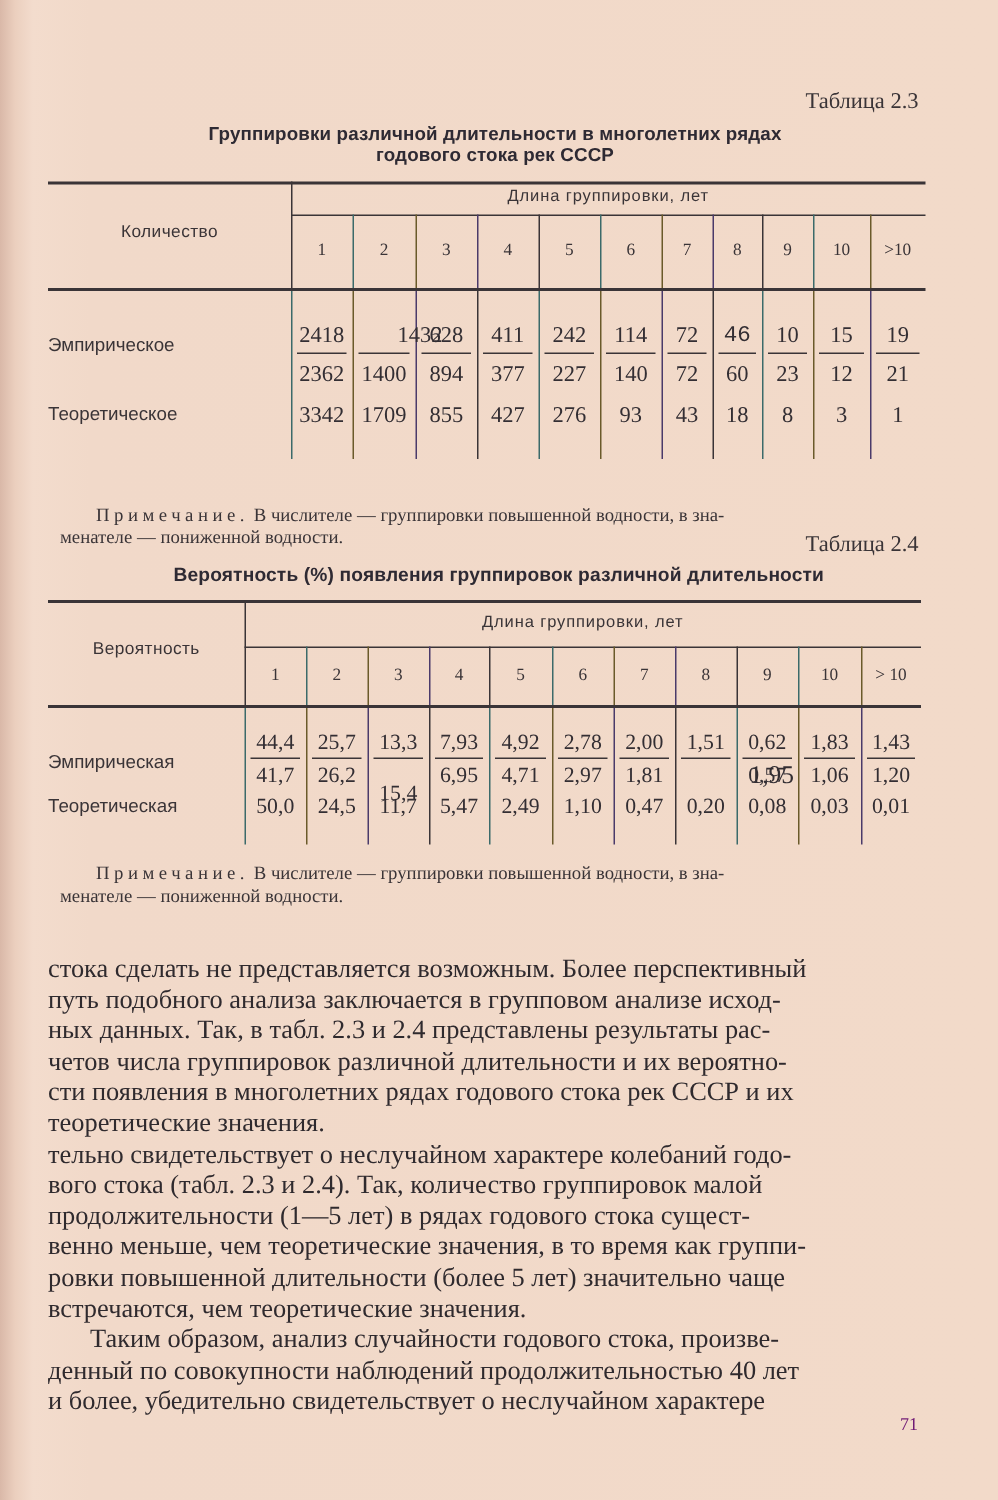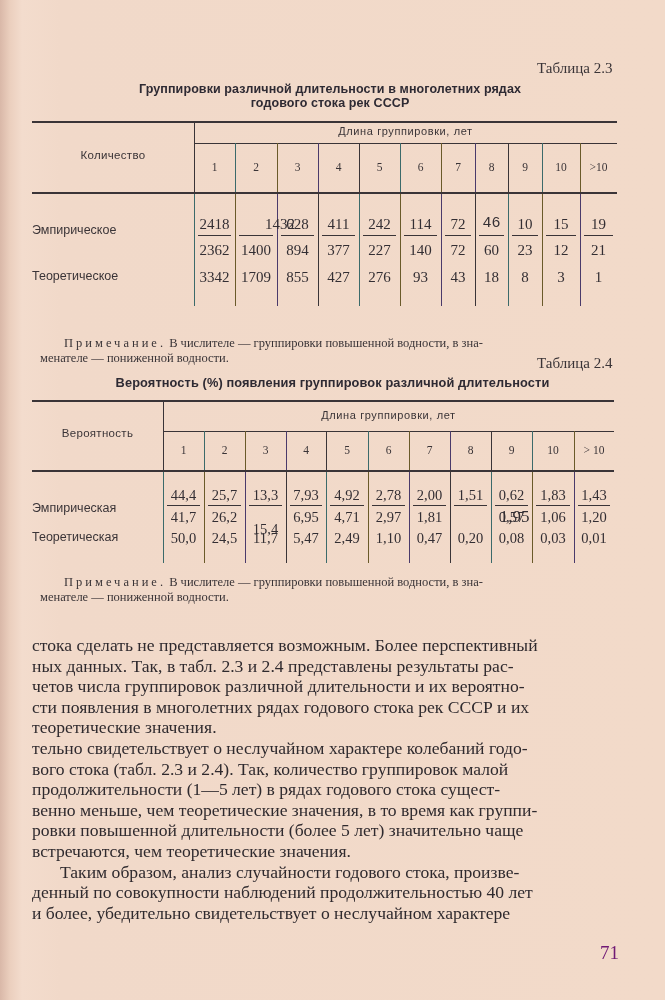--- a/index.html
+++ b/index.html
@@ -19,21 +19,21 @@
   .hdr-text { font-family: "Liberation Sans", "DejaVu Sans", sans-serif; font-size: 11px; color: #3a3437; letter-spacing: 0.6px; }
   .rowlabel { font-family: "Liberation Sans", "DejaVu Sans", sans-serif; font-size: 12.5px; color: #3a3437; }
   .colnum { position: absolute; text-align: center; font-size: 11.5px; color: #3a3437; }
   .cell { position: absolute; text-align: center; font-size: 15px; color: #332e33; line-height: 16px; }
   .frac { position: absolute; height: 1.2px; background: #3a3437; }
   .note { font-size: 12.5px; color: #3a3437; line-height: 15px; width: 585px; }
   .note .spaced { letter-spacing: 3px; }
   .body-text { font-size: 17.6px; line-height: 20.6px; color: #2f2a2e; width: 586px; text-align: justify; }
   .body-text p { margin: 0; text-indent: 0; }
   .body-text p.indent { text-indent: 28px; }
-  .pagenum { font-size: 19px; color: #701a75; }
+  .pagenum { font-size: 12px; color: #701a75; }
 </style>
 </head>
 <body>
 
 <div class="abs tbl-label" style="left:537px; top:60px;">Таблица 2.3</div>
 <div class="abs tbl-title" style="left:100px; width:460px; top:82px;">Группировки различной длительности в многолетних рядах</div>
 <div class="abs tbl-title" style="left:100px; width:460px; top:96px;">годового стока рек СССР</div>
 
 <div id="t23">
     <div class="hline" style="left: 32px; width: 585px; top: 121px;"></div>
@@ -217,20 +217,21 @@
     <div class="cell" style="left: 574px; width: 40px; top: 530px; font-size: 14.5px;">0,01</div>
   </div>
 
 <div class="abs note" style="left:40px; top:575px;">
   <div style="text-indent:24px;"><span class="spaced">Примечание.</span><span> В числителе — группировки повышенной водности, в зна-</span></div>
   <div>менателе — пониженной водности.</div>
 </div>
 
 <div class="abs body-text" style="left:32px; top:635px;">
   <p>стока сделать не представляется возможным. Более перспективный</p>
+  <p>путь подобного анализа заключается в групповом анализе исход-</p>
   <p>ных данных. Так, в табл. 2.3 и 2.4 представлены результаты рас-</p>
   <p>четов числа группировок различной длительности и их вероятно-</p>
   <p>сти появления в многолетних рядах годового стока рек СССР и их</p>
   <p style="text-align:left;">теоретические значения.</p>
   <p>тельно свидетельствует о неслучайном характере колебаний годо-</p>
   <p>вого стока (табл. 2.3 и 2.4). Так, количество группировок малой</p>
   <p>продолжительности (1—5 лет) в рядах годового стока сущест-</p>
   <p>венно меньше, чем теоретические значения, в то время как группи-</p>
   <p>ровки повышенной длительности (более 5 лет) значительно чаще</p>
   <p style="text-align:left;">встречаются, чем теоретические значения.</p>

